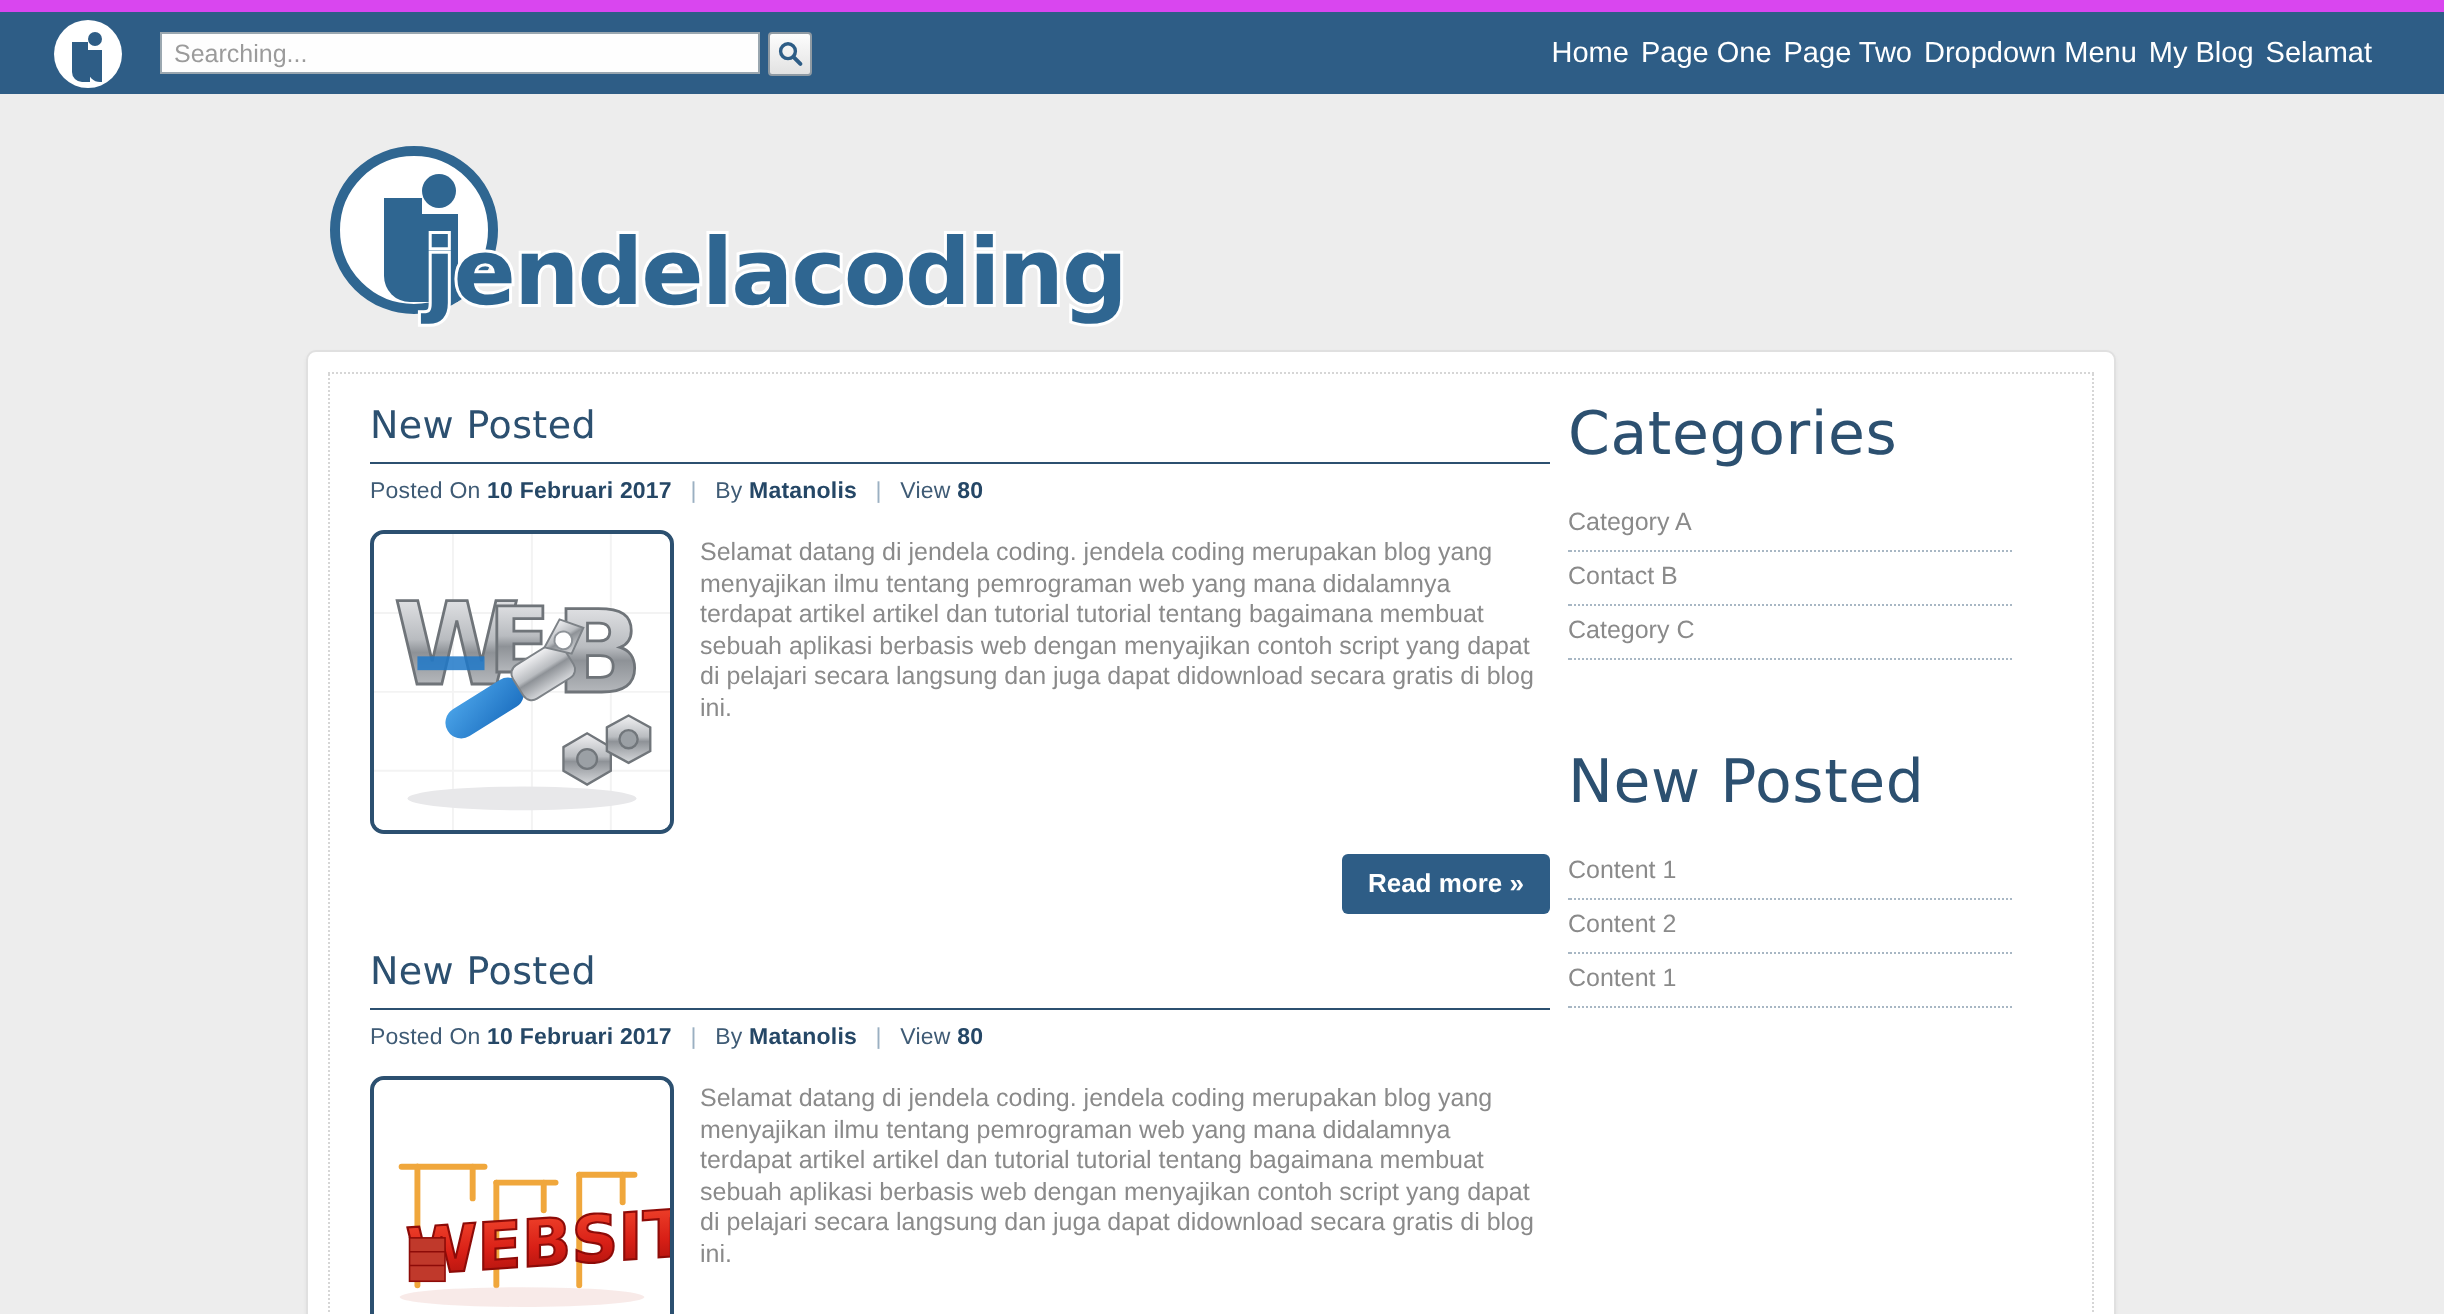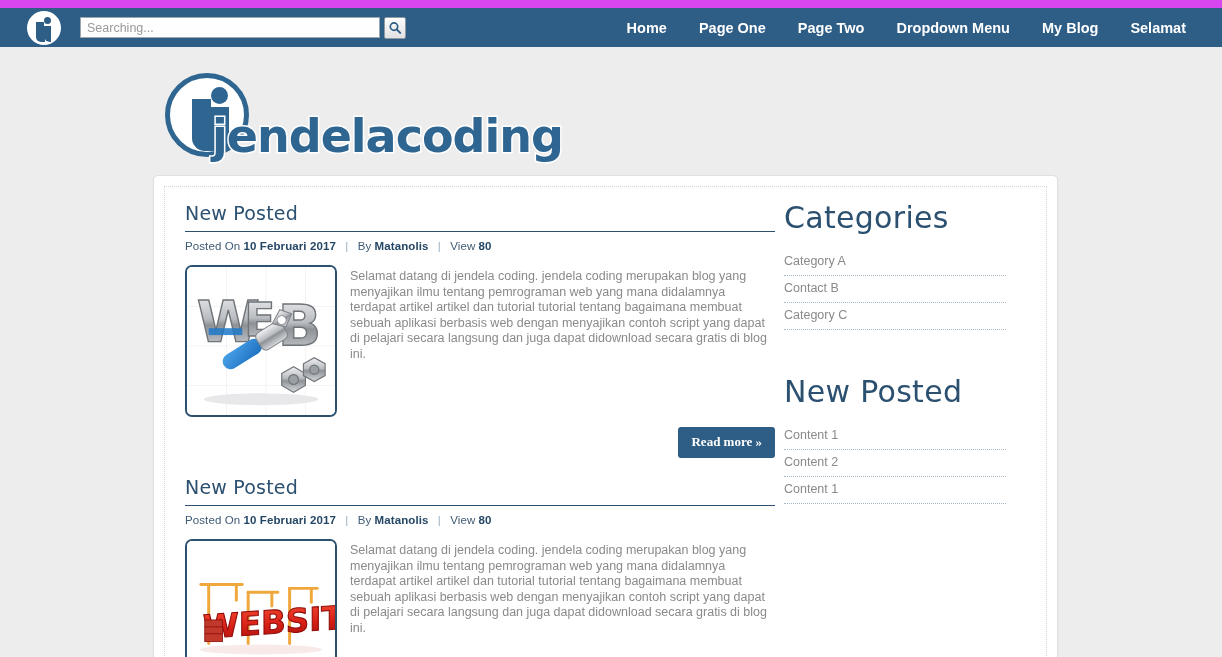--- a/index.html
+++ b/index.html
@@ -15,21 +15,21 @@
     font-family: "Liberation Sans", sans-serif;
     color: #333;
   }
 
   
   .topbar {
     position: relative;
     width: 1222px;
     height: 47px;
     background: #2e5d86;
-    border-top: 8px solid #d946ef;
+    border-top: 6px solid #d946ef;
     display: flex;
     align-items: center;
   }
 
   .brand-mark {
     width: 34px;
     height: 34px;
     border-radius: 50%;
     background: #ffffff;
     margin-left: 27px;
@@ -95,22 +95,21 @@
     justify-content: center;
     cursor: pointer;
     padding: 0;
   }
 
   .mainnav {
     margin-left: auto;
     margin-right: 36px;
     display: flex;
     align-items: center;
-    gap: 32px;
-    font-weight: bold;
+    gap: 6px;
   }
   .mainnav a {
     color: #ffffff;
     font-size: 14.5px;
     text-decoration: none;
     font-family: "Liberation Sans", sans-serif;
     white-space: nowrap;
   }
 
   
@@ -249,21 +248,21 @@
   }
   .readmore {
     background: #2e5d86;
     color: #ffffff;
     font-weight: bold;
     font-size: 13px;
     border: none;
     border-radius: 3px;
     padding: 7px 13px 8px 13px;
     cursor: pointer;
-    font-family: Liberation Serif, serif;
+    font-family: Liberation Sans, sans-serif;
     text-align: right;
   }
 
   
   .sidebar {
     width: 250px;
     padding: 24px 0 0 10px;
     position: relative;
     z-index: 1;
   }

